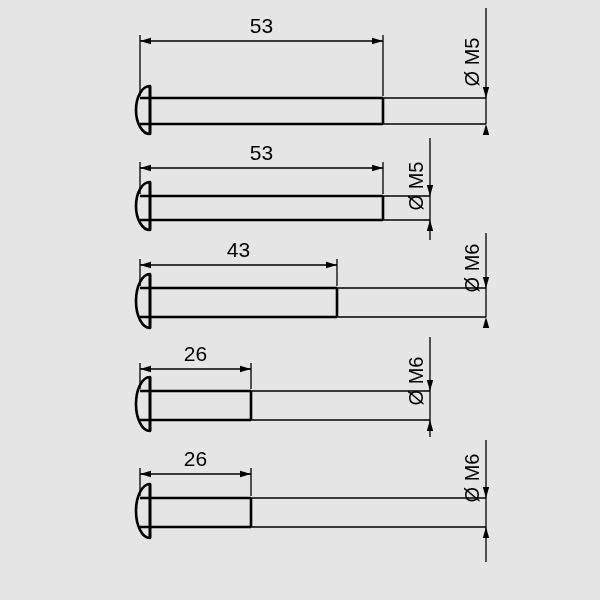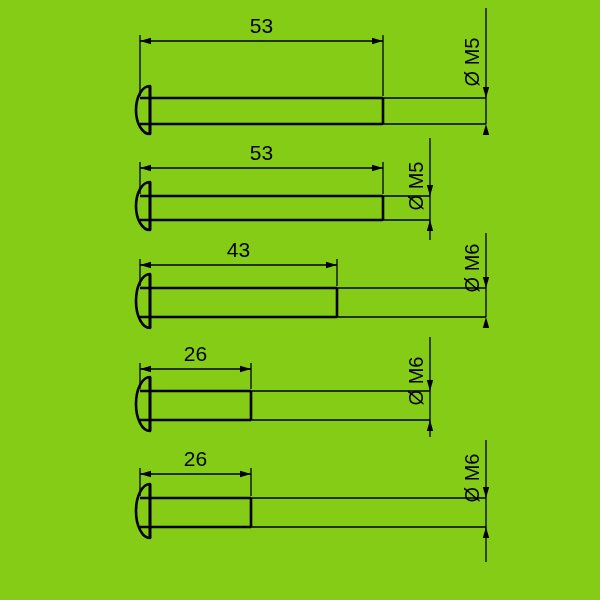--- a/index.html
+++ b/index.html
@@ -7,21 +7,21 @@
     padding: 0;
     background: #ffffff;
   }
   body {
     font-family: "Liberation Sans", sans-serif;
   }
   #sheet {
     position: relative;
     width: 600px;
     height: 600px;
-    background: #84cc16;
+    background: #e5e5e5;
     overflow: hidden;
   }
   #sheet svg {
     display: block;
   }
   .dim-text {
     font-family: "Liberation Sans", sans-serif;
     font-size: 21px;
     fill: #000000;
   }

